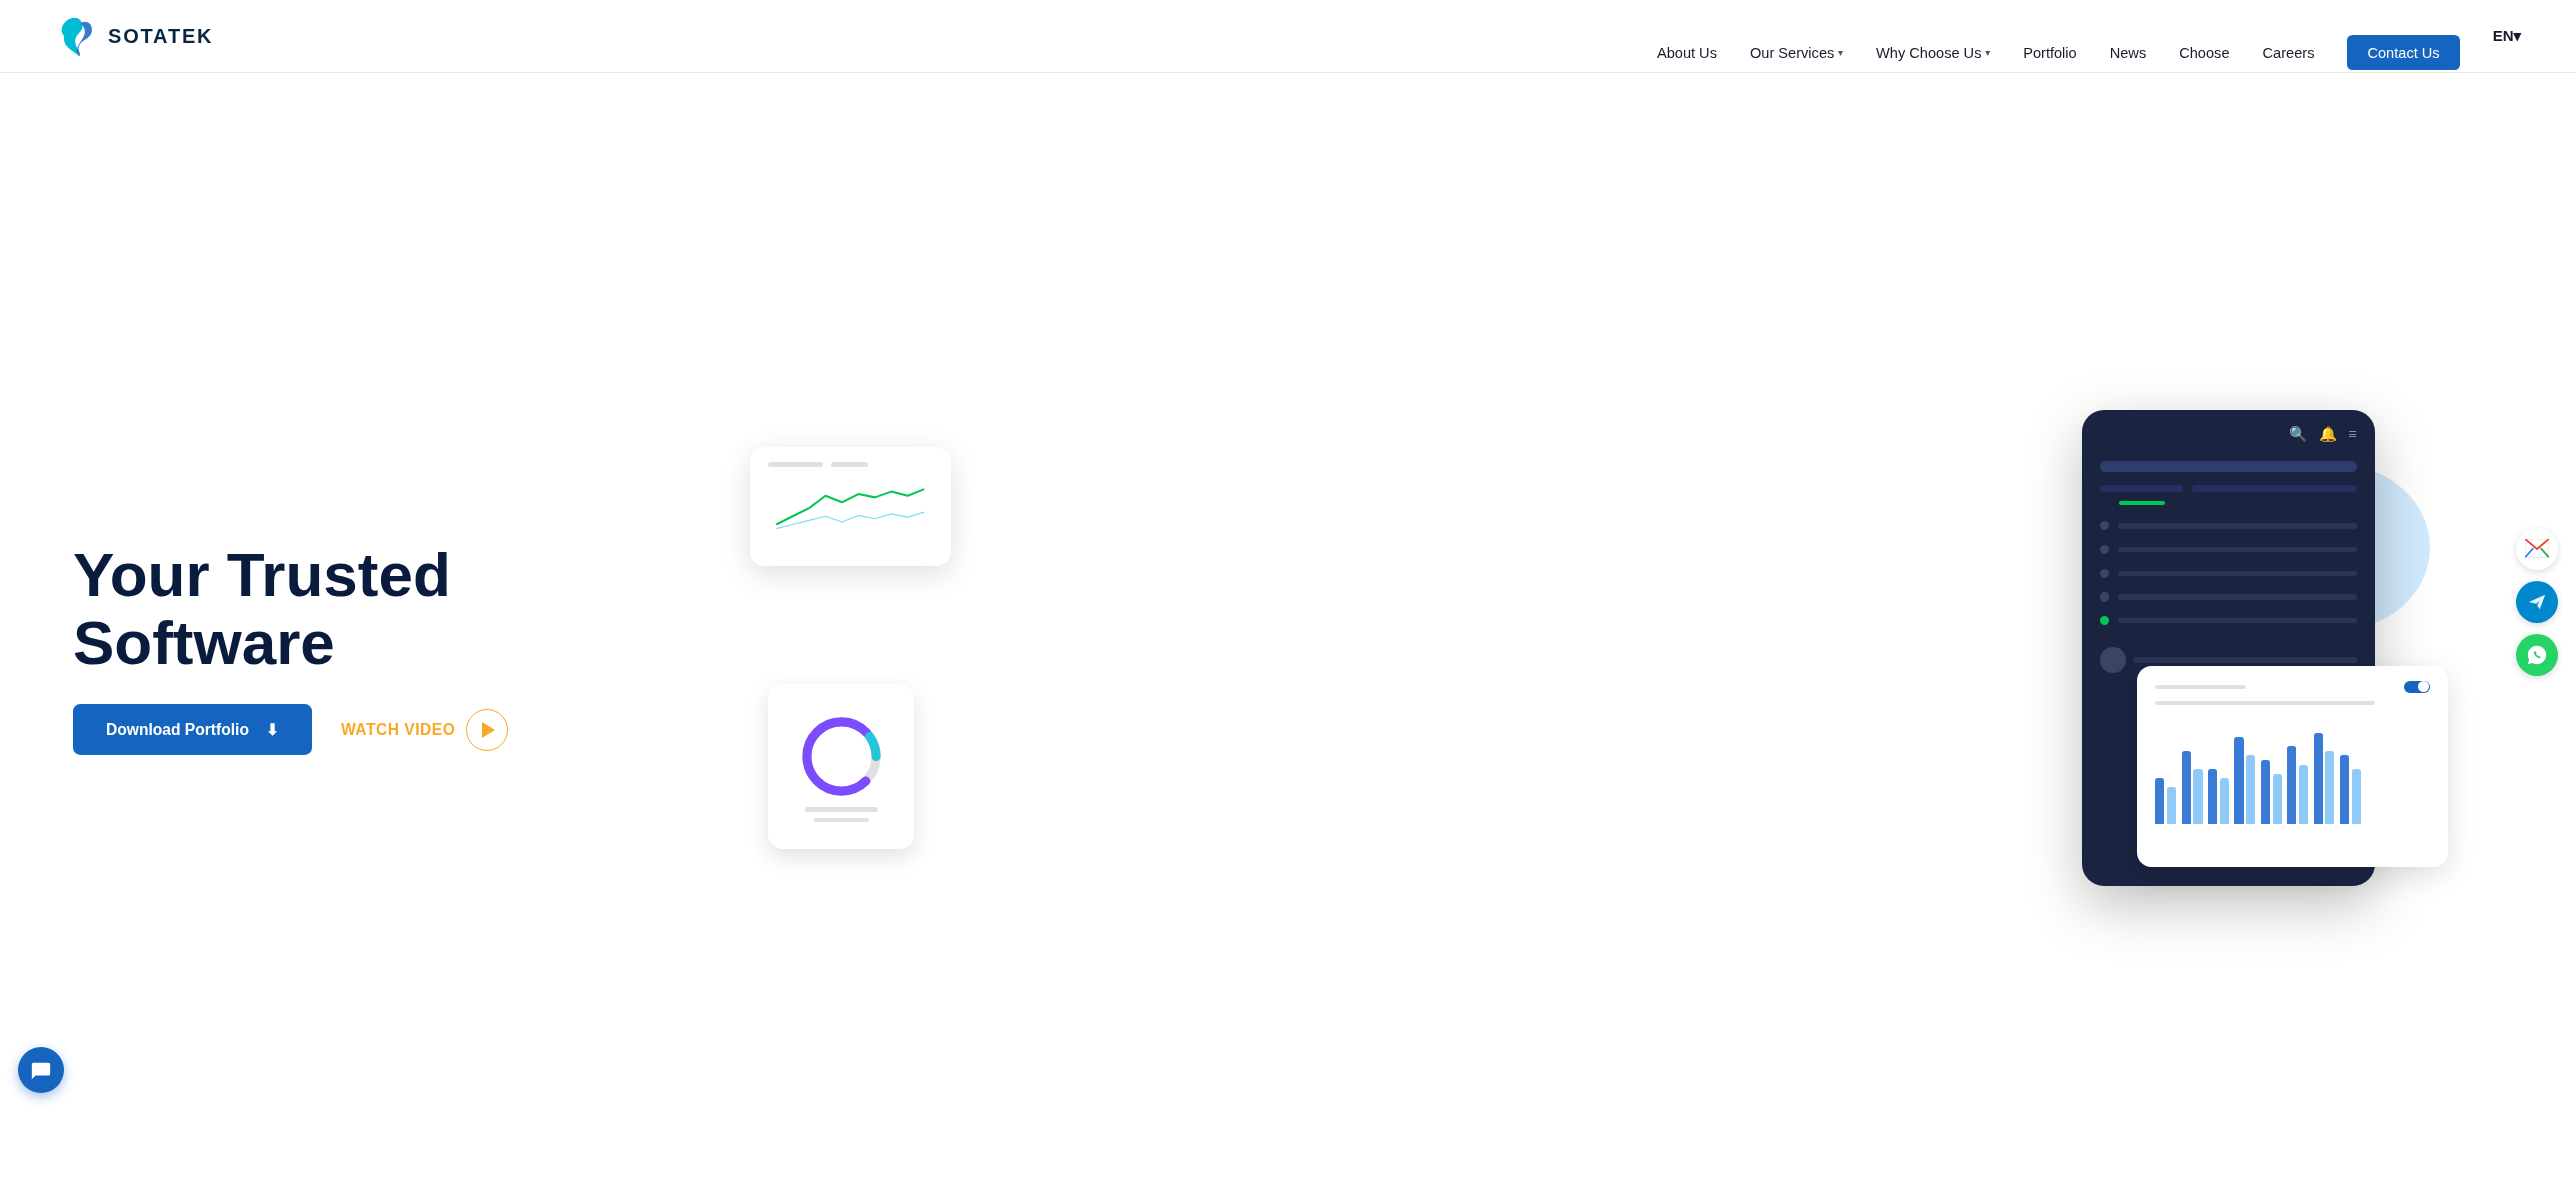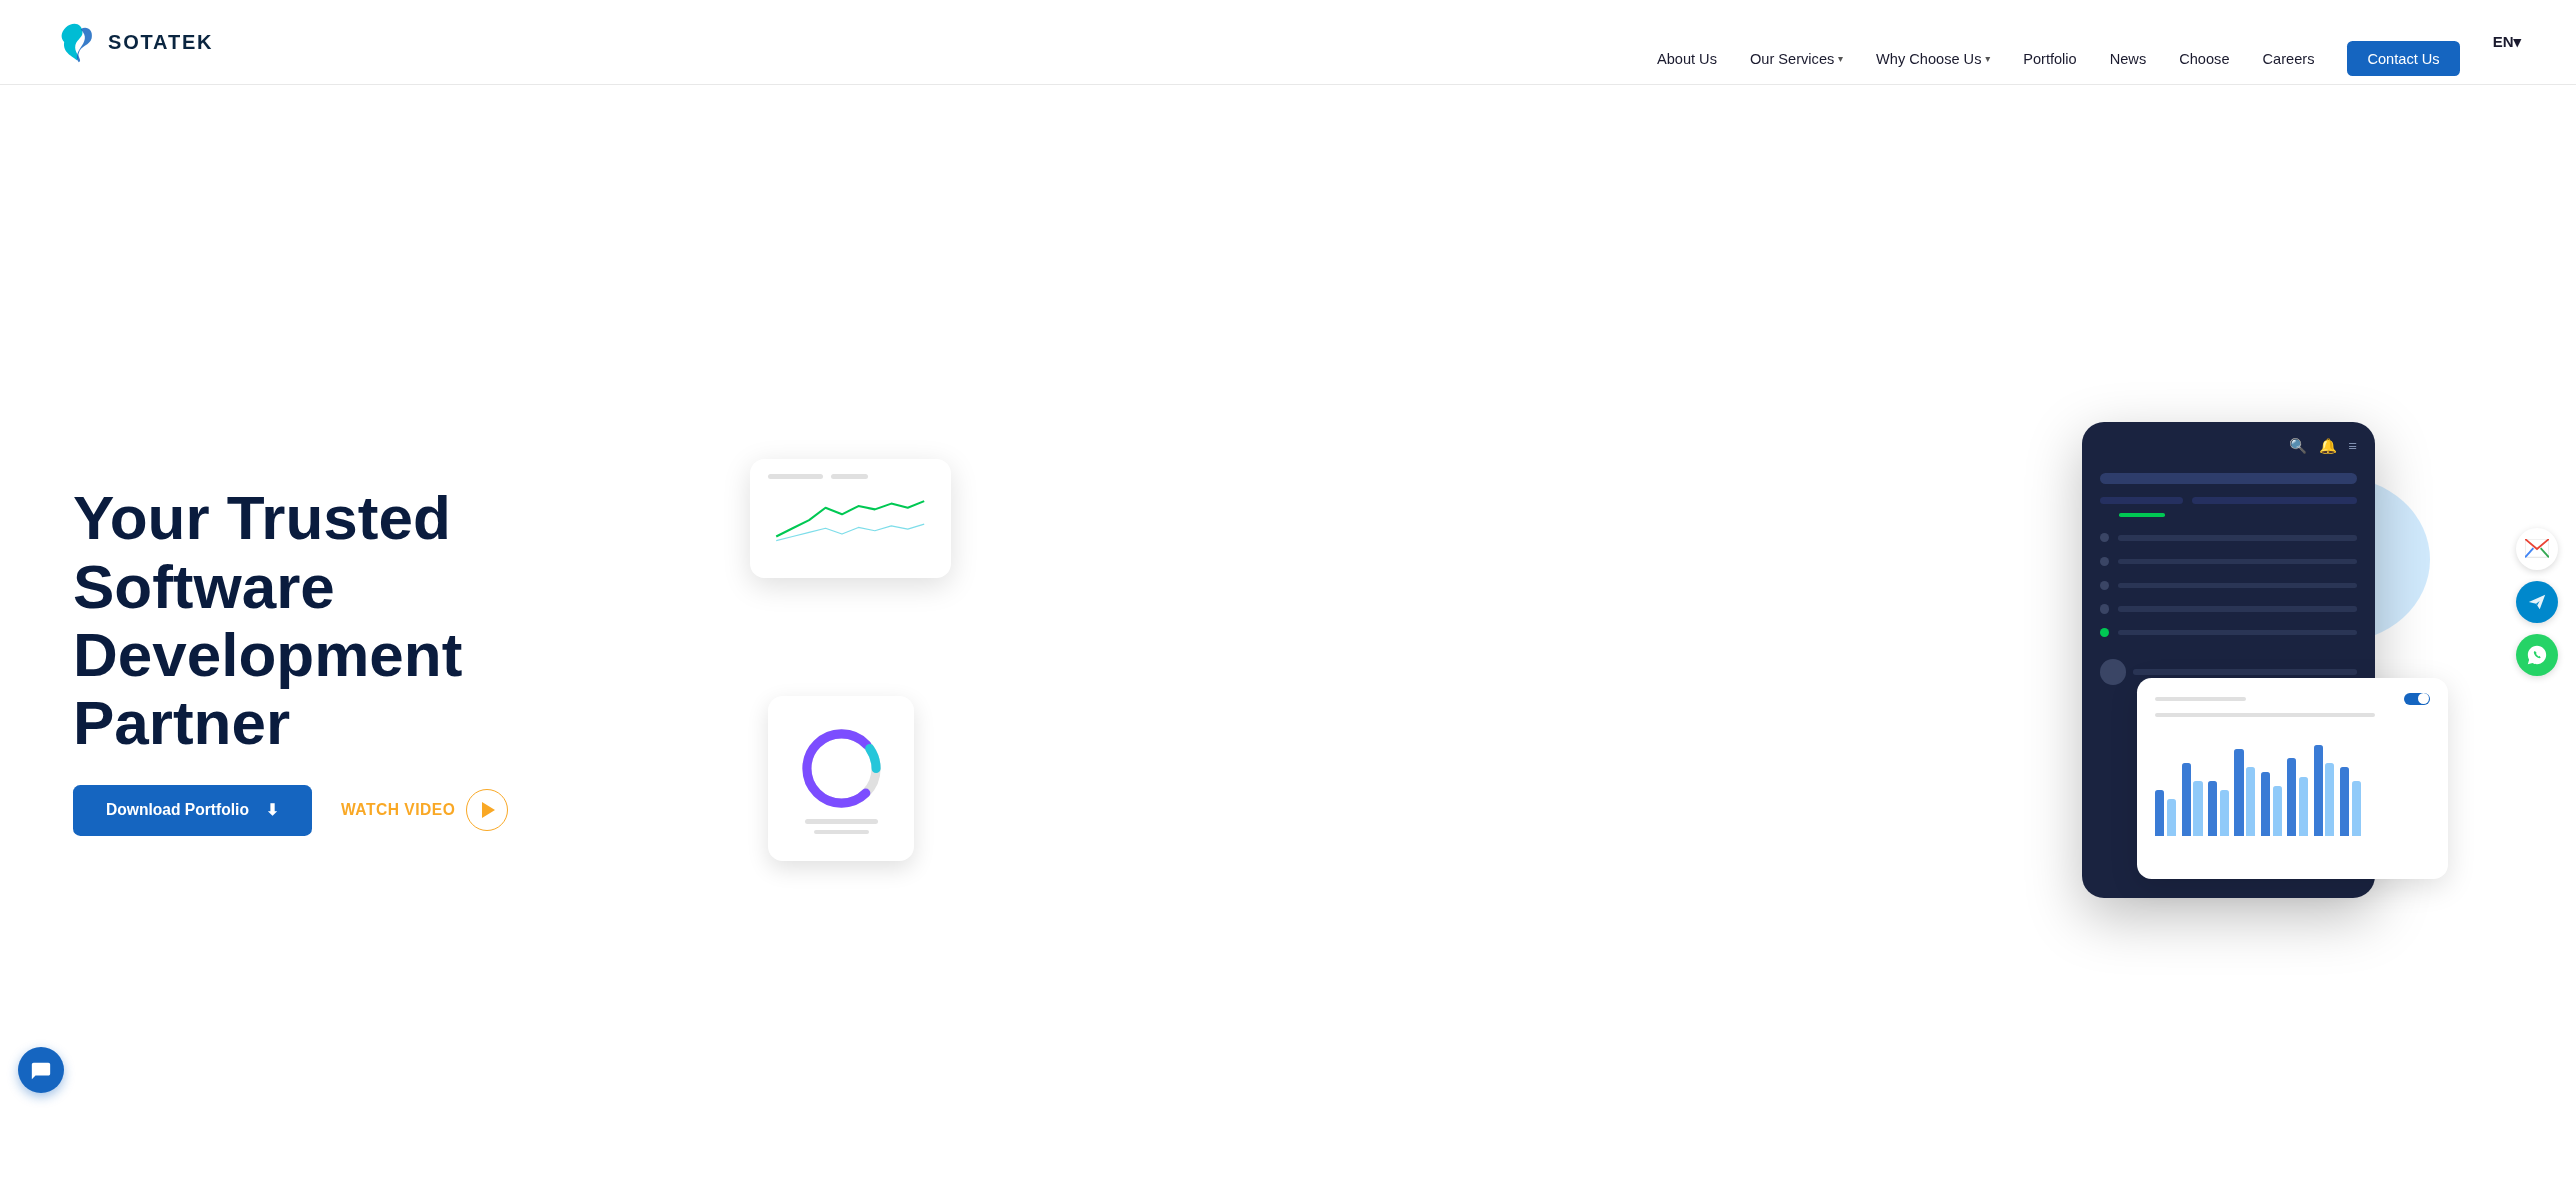--- a/index.html
+++ b/index.html
@@ -4,21 +4,21 @@
   <style>
     * { margin: 0; padding: 0; box-sizing: border-box; }
     body { font-family: 'Segoe UI', Arial, sans-serif; background: #fff; overflow-x: hidden; }
 
     
     header {
       display: flex;
       align-items: center;
       justify-content: space-between;
       padding: 0 55px;
-      height: 85px;
+      height: 73px;
       background: #fff;
       border-bottom: 0.9px solid #e8e8e8;
       position: sticky;
       top: 0;
       z-index: 100;
     }
     .logo-area {
       display: flex;
       align-items: center;
       gap: 9.1px;
@@ -417,21 +417,20 @@
     <span class="lang-selector">
       <span>EN</span>▾
     </span>
   </nav>
 </header>
 
 <section class="hero">
   <div class="hero-left">
     <h1 class="hero-title">
       <span>Your Trusted Software</span><br>
-      <span>Development Partner</span>
     </h1>
     <div class="hero-buttons">
       <button class="btn-download">
         <span>Download Portfolio</span>
         <span>⬇</span>
       </button>
       <button class="btn-watch">
         <span>WATCH VIDEO</span>
         <span class="play-circle">
           <span class="play-triangle"></span>

